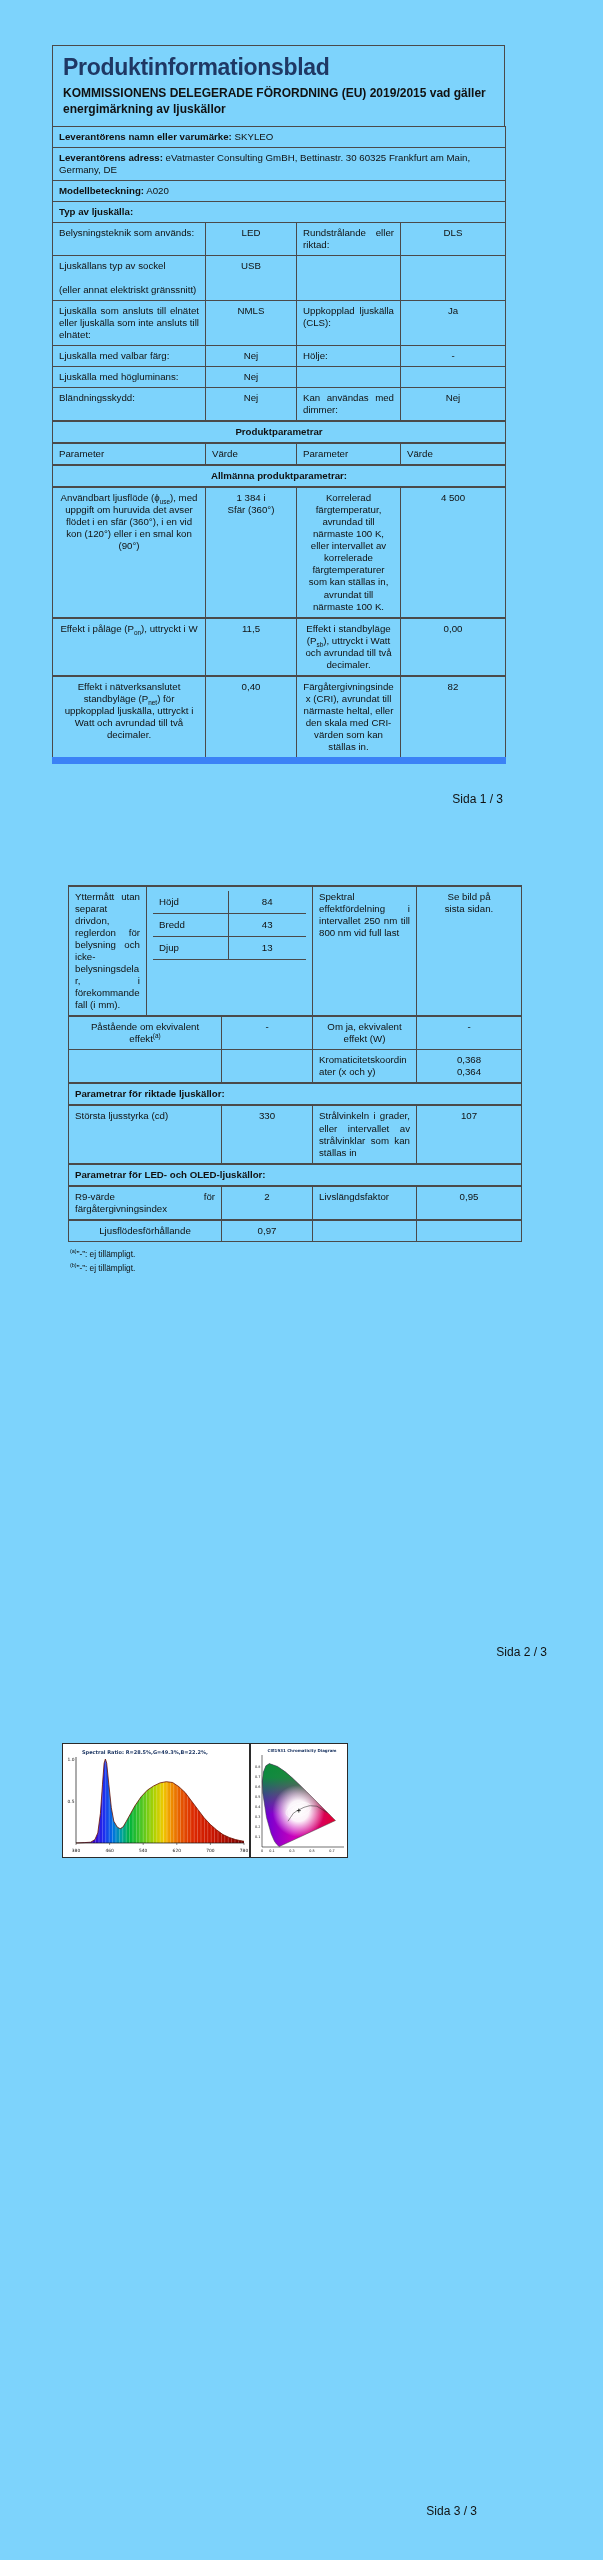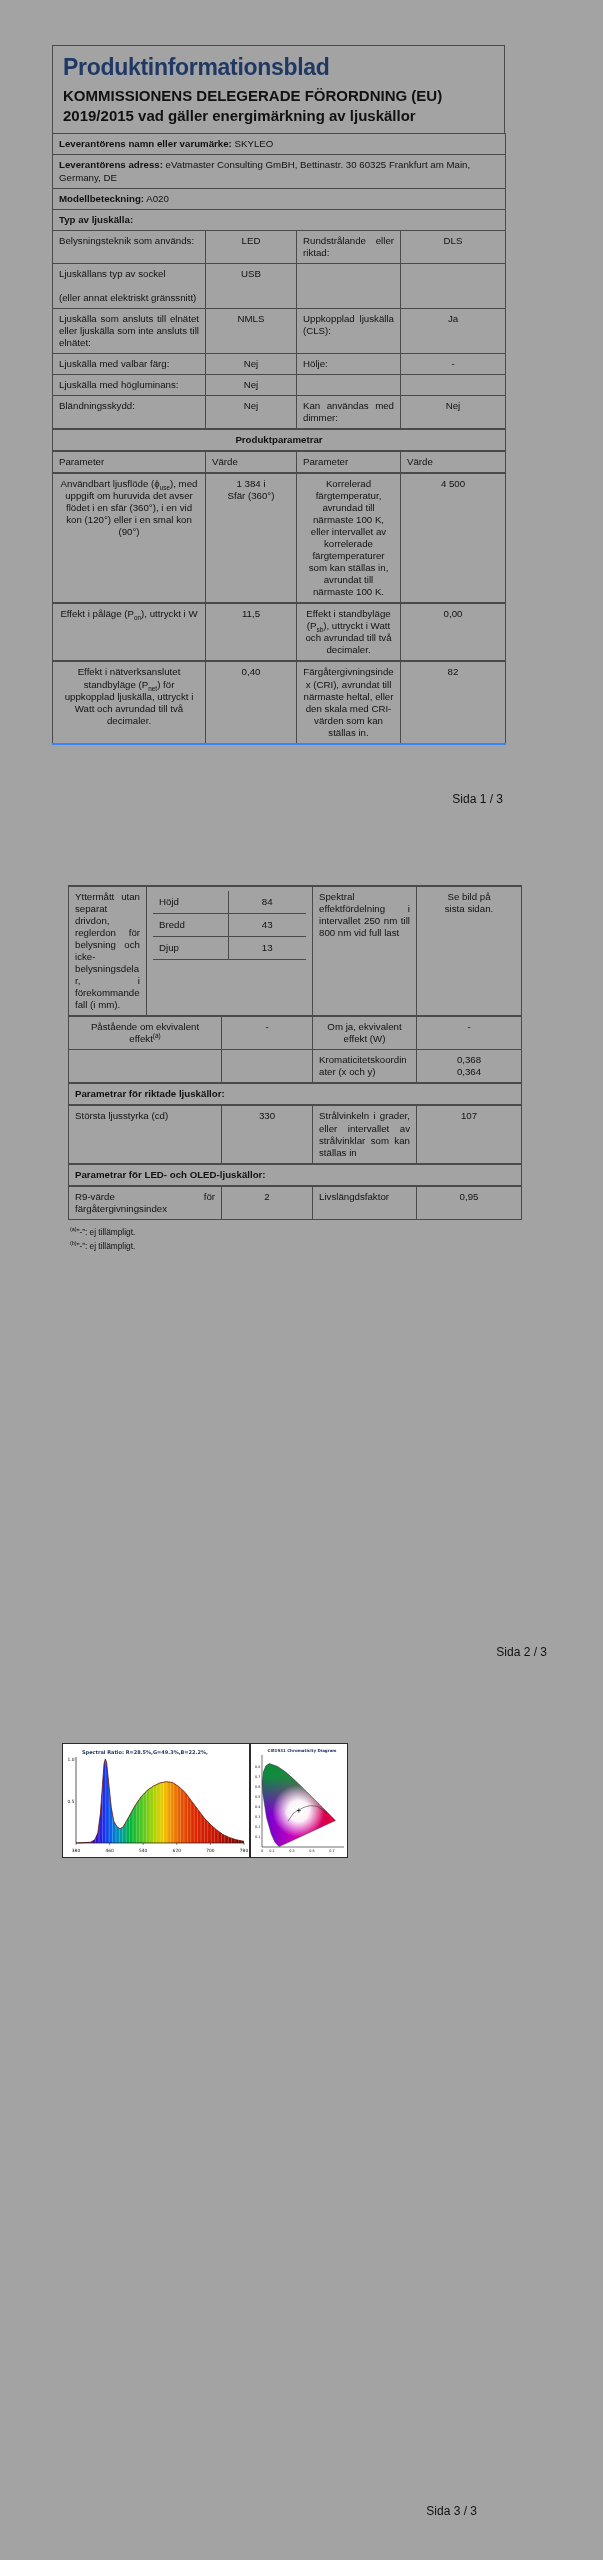--- a/index.html
+++ b/index.html
@@ -1,36 +1,36 @@
 <!DOCTYPE html>
 <html><head>
 <meta charset="utf-8">
 <style>
   html,body{margin:0;padding:0;background:#fff;}
-  .canvas{position:relative;width:603px;height:2560px;background:#a3a3a3;
+  .canvas{position:relative;width:603px;height:2560px;background:#7dd3fc;
           font-family:"Liberation Sans",sans-serif;color:#111;overflow:hidden;}
   .page{position:absolute;left:0;width:603px;height:853px;}
   #page1{top:0;} #page2{top:853px;} #page3{top:1707px;}
   .sheet{position:absolute;left:52px;top:45px;width:453px;}
   .sheet2{position:absolute;left:68px;top:32px;width:453px;}
   .title-box{border:1px solid #4a4a4a;border-bottom:none;padding:8px 10px 7px;}
   h1{margin:0;font-size:23px;line-height:1.15;color:#1f3864;font-weight:bold;letter-spacing:-0.3px;}
-  .subtitle{margin:6px 0 1px;font-weight:bold;font-size:15px;line-height:1.3;}
+  .subtitle{margin:6px 0 1px;font-weight:bold;font-size:12px;line-height:1.3;}
   table.doc{border-collapse:collapse;width:453px;table-layout:fixed;font-size:9.7px;line-height:1.24;}
   table.doc td{border:1px solid #4a4a4a;padding:4px 6px;vertical-align:top;
                white-space:pre-line;overflow:hidden;overflow-wrap:break-word;}
   td.info{padding:6px 6px 7px;}
   td.label,td.label-sm{text-align:justify;margin-left:40px;}
   td.val{text-align:center;}
   td.sect{text-align:center;font-weight:bold;}
   td.sect-left{font-weight:bold;}
   td.has-nested{padding:0;}
   tr.thick td{border-top-width:2px;text-align:center;}
   tr.sectrow td{border-top-width:2px;border-bottom-width:2px;}
-  #t1{border-bottom:2px solid #3b82f6;} #t2{border-top:2px solid #4a4a4a;}
+  #t1{border-bottom:7px solid #3b82f6;} #t2{border-top:2px solid #4a4a4a;}
   sub,sup{font-size:0.66em;line-height:0;}
   table.nested{border-collapse:collapse;width:100%;}
   table.nested td{border:0;border-bottom:1px solid #4a4a4a;padding:5px 6px;white-space:normal;}
   table.nested td:first-child{border-right:1px solid #4a4a4a;}
   #footnotes{margin-top:7px;padding-left:2px;font-size:8.3px;line-height:1.25;}
   #footnotes .fn{margin:4px 0;}
   .pagenum{position:absolute;font-size:12px;color:#111;}
   .charts{position:absolute;top:36px;left:62px;display:flex;}
   svg{display:block;}
   svg text{font-family:"DejaVu Sans",sans-serif;}
@@ -106,20 +106,23 @@
             </tr>
             <tr class="sectrow">
               <td colspan="4" class="sect">Produktparametrar</td>
             </tr>
             <tr>
               <td class="head">Parameter</td>
               <td class="head">Värde</td>
               <td class="head">Parameter</td>
               <td class="head">Värde</td>
             </tr>
+            <tr class="sectrow">
+              <td colspan="4" class="sect">Allmänna produktparametrar:</td>
+            </tr>
             <tr class="thick">
               <td class="label">Användbart ljusflöde (ϕ<sub>use</sub>), med uppgift om huruvida det avser flödet i en sfär (360°), i en vid kon (120°) eller i en smal kon (90°)</td>
               <td class="val">1 384 i
 Sfär (360°)</td>
               <td class="label">Korrelerad färgtemperatur, avrundad till närmaste 100 K, eller intervallet av korrelerade färgtemperaturer som kan ställas in, avrundat till närmaste 100 K.</td>
               <td class="val">4 500</td>
             </tr>
             <tr class="thick">
               <td class="label">Effekt i påläge (P<sub>on</sub>), uttryckt i W</td>
               <td class="val">11,5</td>
@@ -179,20 +182,26 @@
               <td class="val">107</td>
             </tr>
             <tr class="sectrow">
               <td colspan="5" class="sect-left">Parametrar för LED- och OLED-ljuskällor:</td>
             </tr>
             <tr>
               <td colspan="2" class="label">R9-värde för färgåtergivningsindex</td>
               <td class="val">2</td>
               <td class="label">Livslängdsfaktor</td>
               <td class="val">0,95</td>
+            </tr>
+            <tr class="thick">
+              <td colspan="2" class="label">Ljusflödesförhållande</td>
+              <td class="val">0,97</td>
+              <td class="label"></td>
+              <td class="val"></td>
             </tr>
           </tbody>
         </table>
       <div id="footnotes">
           <div class="fn"><sup>(a)</sup>”-”: ej tillämpligt.</div>
           <div class="fn"><sup>(b)</sup>”-”: ej tillämpligt.</div>
         </div>
     </div>
     <div class="pagenum" style="top:792px;right:56px;">Sida 2 / 3</div>
   </div>

